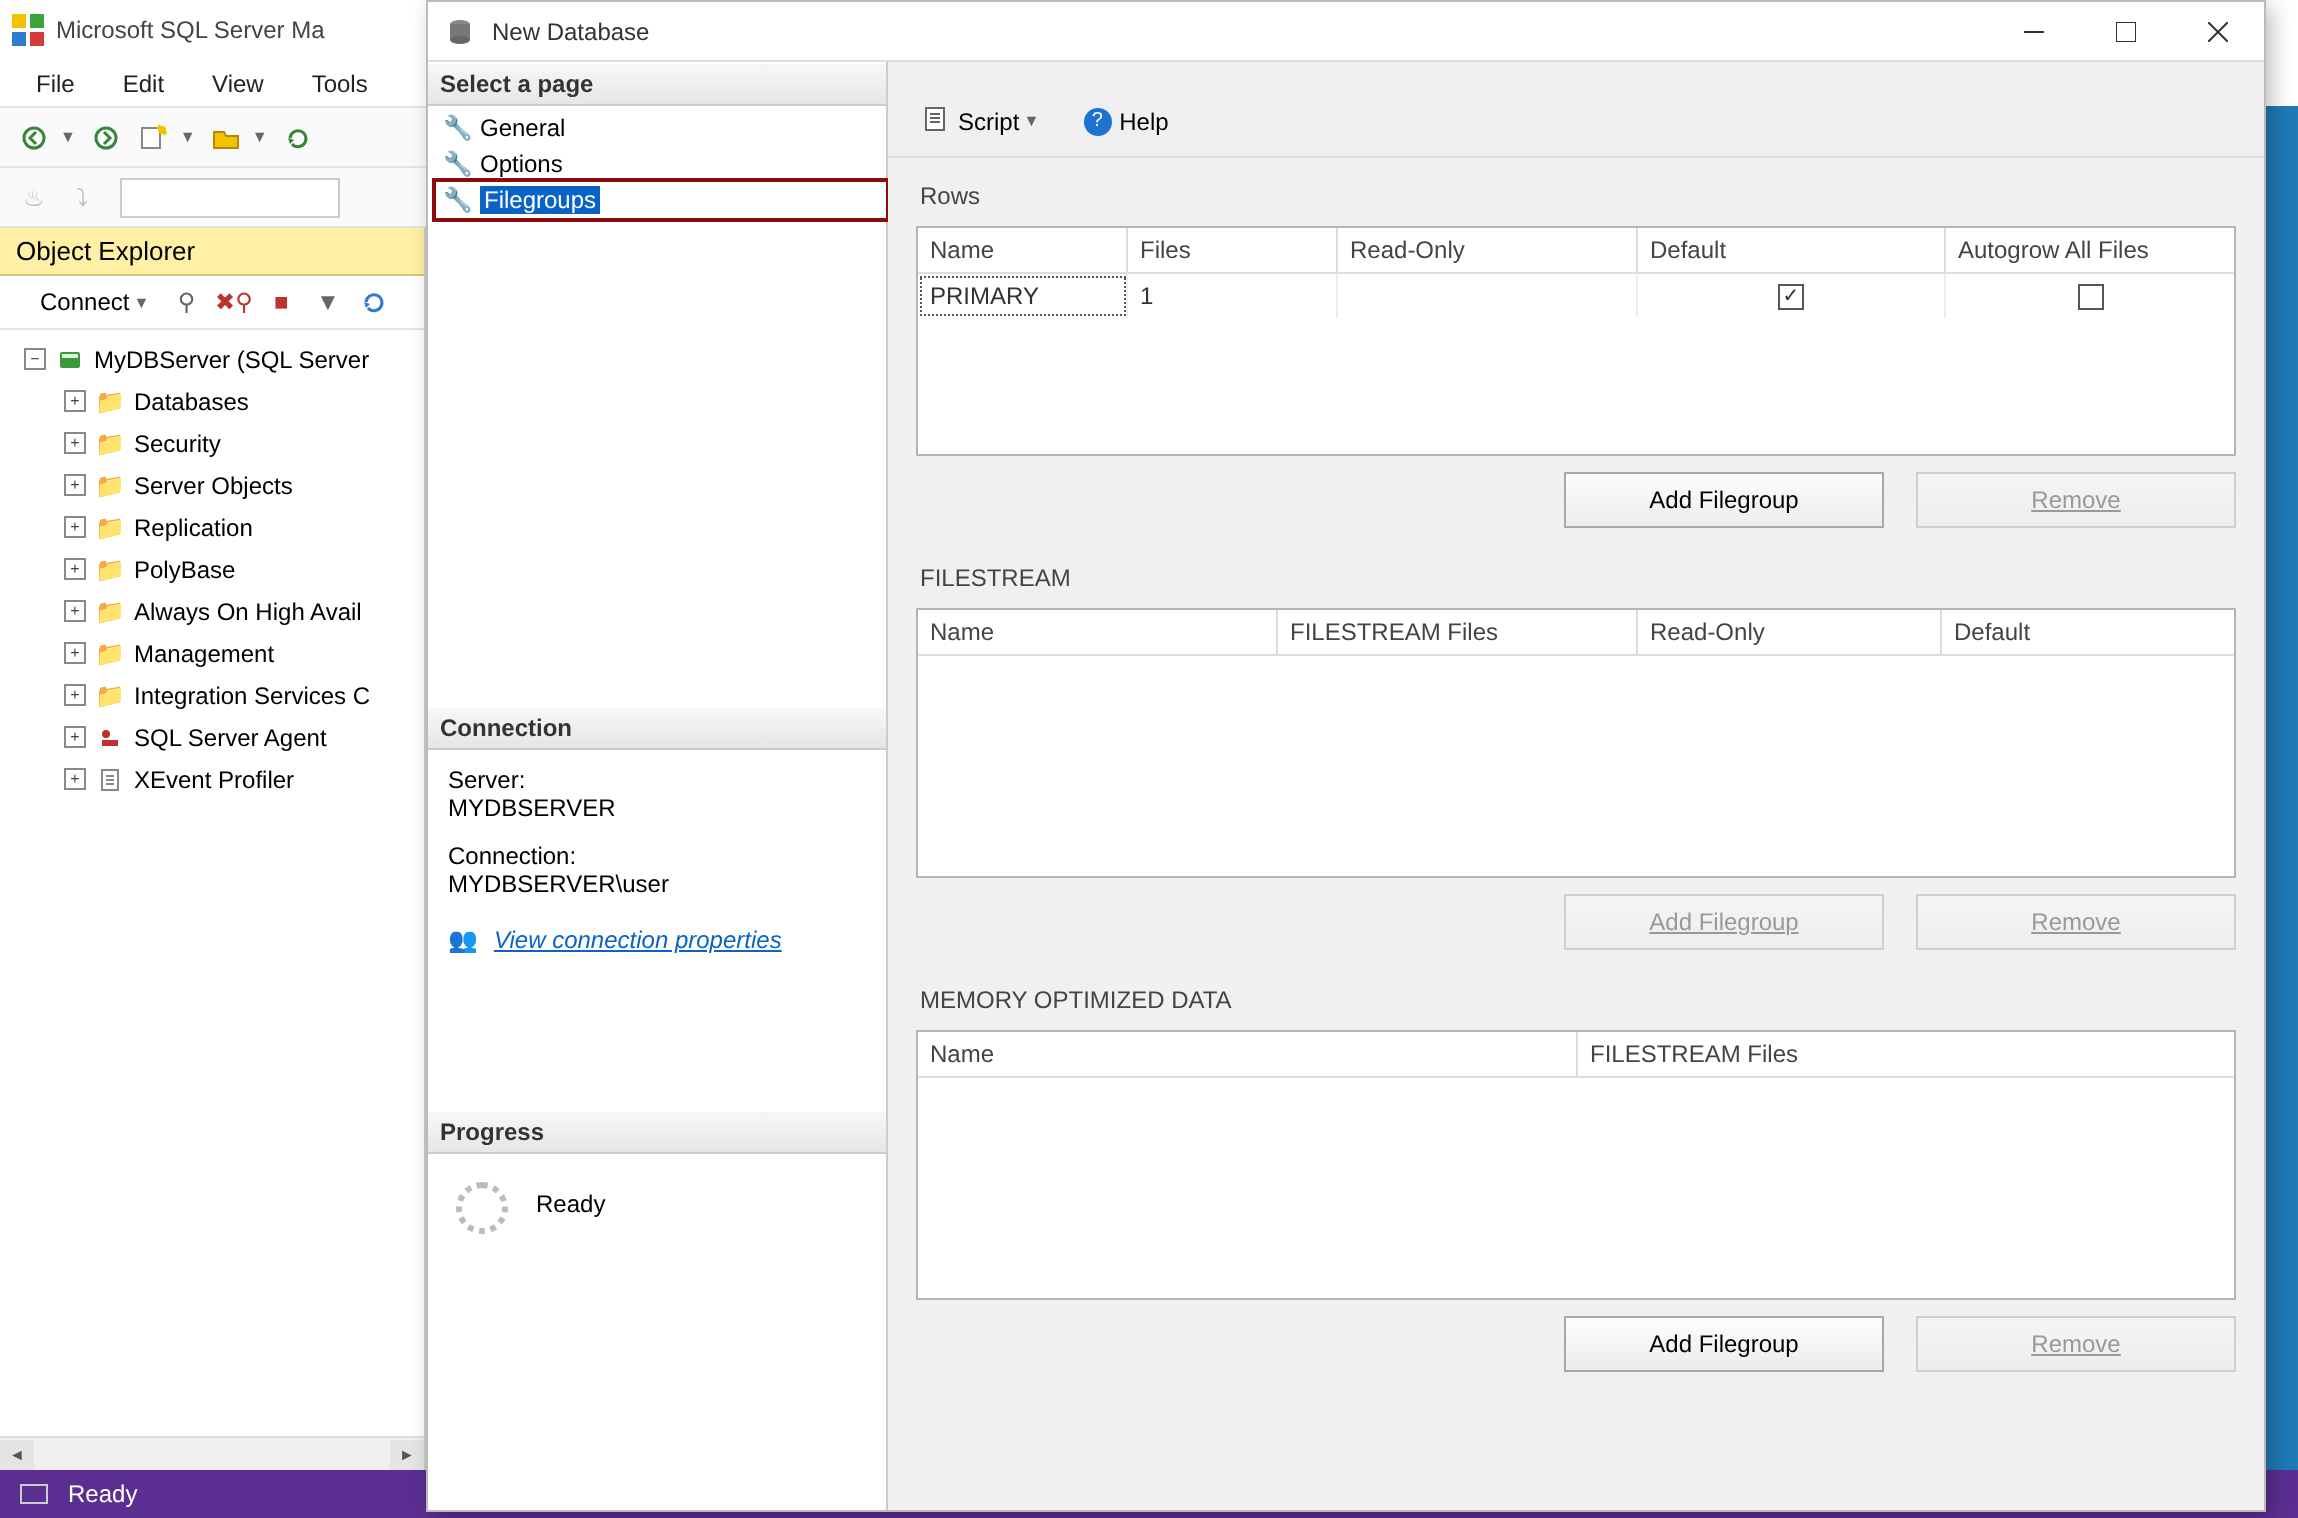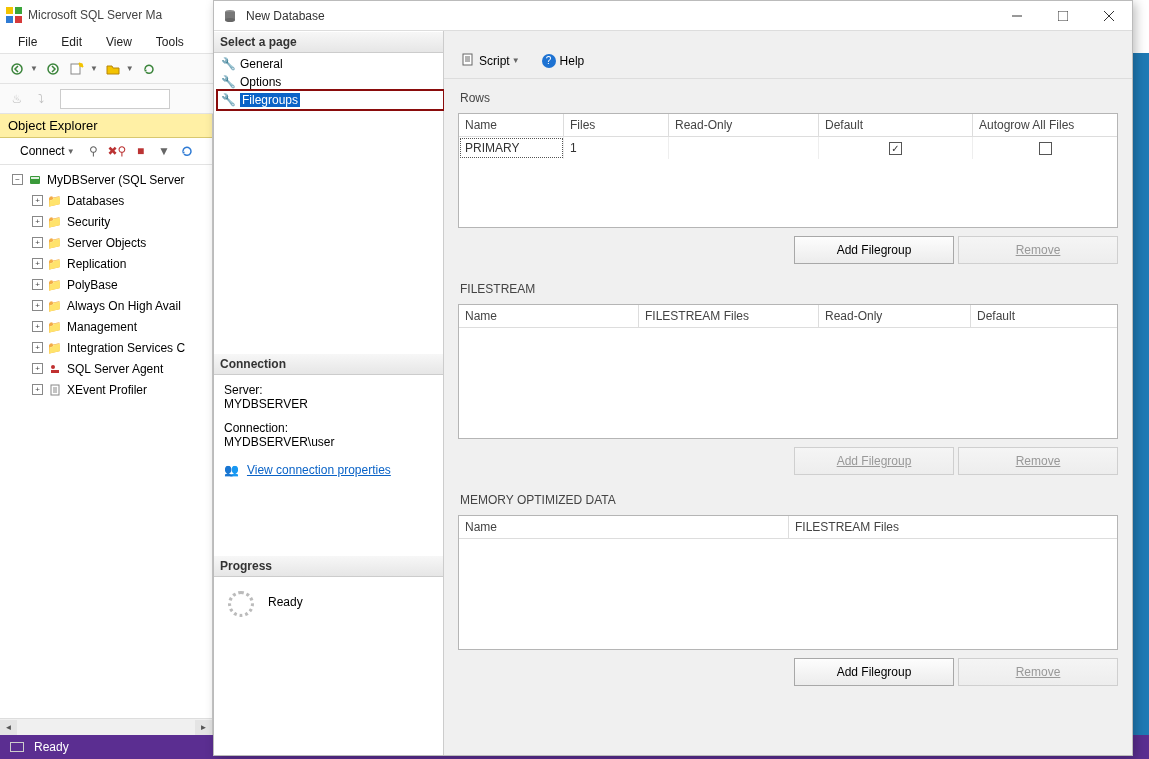--- a/index.html
+++ b/index.html
@@ -52,41 +52,41 @@
 
   .dlg-left { width: 230px; border-right: 1px solid #ccc; display: flex; flex-direction: column; background: #f0f0f0; }
   .dlg-sectionhdr { background: linear-gradient(#f7f7f7,#e6e6e6); border-top: 1px solid #fff; border-bottom: 1px solid #ccc; padding: 3px 6px; font-weight: bold; color: #333; }
   .dlg-navlist { background: #fff; flex: 0 0 auto; padding: 2px 0 0 4px; min-height: 300px; }
   .dlg-navitem { display: flex; align-items: center; height: 18px; padding-left: 4px; cursor: default; }
   .dlg-navitem .wrench { width: 14px; height: 14px; margin-right: 4px; color: #555; display:inline-flex; align-items:center; justify-content:center;}
   .dlg-navitem.selected span.lbl { background: #0a63c7; color: #fff; padding: 0 2px; }
   .dlg-navitem.selected { outline: 2px solid #8a0c0c; outline-offset: 0; }
   .dlg-conn { padding: 8px 10px; background: #fff; flex: 0 0 auto; min-height: 180px; }
   .dlg-conn .pair { margin-bottom: 10px; }
-  .dlg-conn a { color: #0a63c7; text-decoration: underline; }
+  .dlg-conn a { color: #0a63c7; text-decoration: underline; font-style: italic; }
   .dlg-conn .link-row { display: flex; align-items: center; gap: 8px; margin-top: 14px; }
   .dlg-progress { padding: 10px 10px; background: #fff; flex: 1; display: flex; gap: 14px; align-items: flex-start; }
   .spinner { width: 26px; height: 26px; border: 3px dotted #bbb; border-radius: 50%; margin-left: 4px; margin-top: 4px; }
 
   .dlg-right { flex: 1; display: flex; flex-direction: column; background: #f0f0f0; }
   .dlg-right-top { height: 36px; display: flex; align-items: center; gap: 10px; padding-left: 12px; border-bottom: 1px solid #ddd; margin-top: 12px; }
   .script-btn { display: flex; align-items: center; gap: 4px; padding: 2px 6px; }
   .help-btn { display: flex; align-items: center; gap: 4px; padding: 2px 6px; }
   .help-ico { width: 14px; height: 14px; background: #1d72d2; color: #fff; border-radius: 50%; font-size: 10px; display: flex; align-items: center; justify-content: center; }
 
   .dlg-right-body { flex: 1; padding: 6px 14px 6px 14px; overflow: auto; }
   .sec-label { color: #444; margin: 6px 0 8px 2px; }
   .grid { border: 1px solid #b5b5b5; background: #fff; }
   .grid-head { display: flex; background: #fff; }
   .grid-head .gh { border-right: 1px solid #ddd; border-bottom: 1px solid #ddd; padding: 4px 6px; color: #444; }
   .grid-row { display: flex; }
   .grid-row .gc { border-right: 1px solid #eee; padding: 3px 6px; height: 22px; display: flex; align-items: center; color: #333; }
   .grid-body { min-height: 90px; }
   .grid-row.selected .gc:first-child { outline: 1px dotted #555; outline-offset: -2px; }
-  .btn-row { display: flex; justify-content: flex-end; gap: 4px; padding: 8px 0 12px 0; }
+  .btn-row { display: flex; justify-content: flex-end; gap: 16px; padding: 8px 0 12px 0; }
   .btn { width: 160px; height: 28px; border: 1px solid #a8a8a8; background: linear-gradient(#fdfdfd,#ececec); display: flex; align-items: center; justify-content: center; cursor: default; }
   .btn.disabled { color: #999; background: linear-gradient(#f5f5f5,#ededed); border-color: #cfcfcf; text-decoration: underline; }
 
   .chk { width: 13px; height: 13px; border: 1px solid #555; display: inline-flex; align-items: center; justify-content: center; font-size: 10px; background: #fff; }
 </style>
 </head>
 <body>
 
 <div class="ssms-titlebar">
   <span class="ssms-logo">

